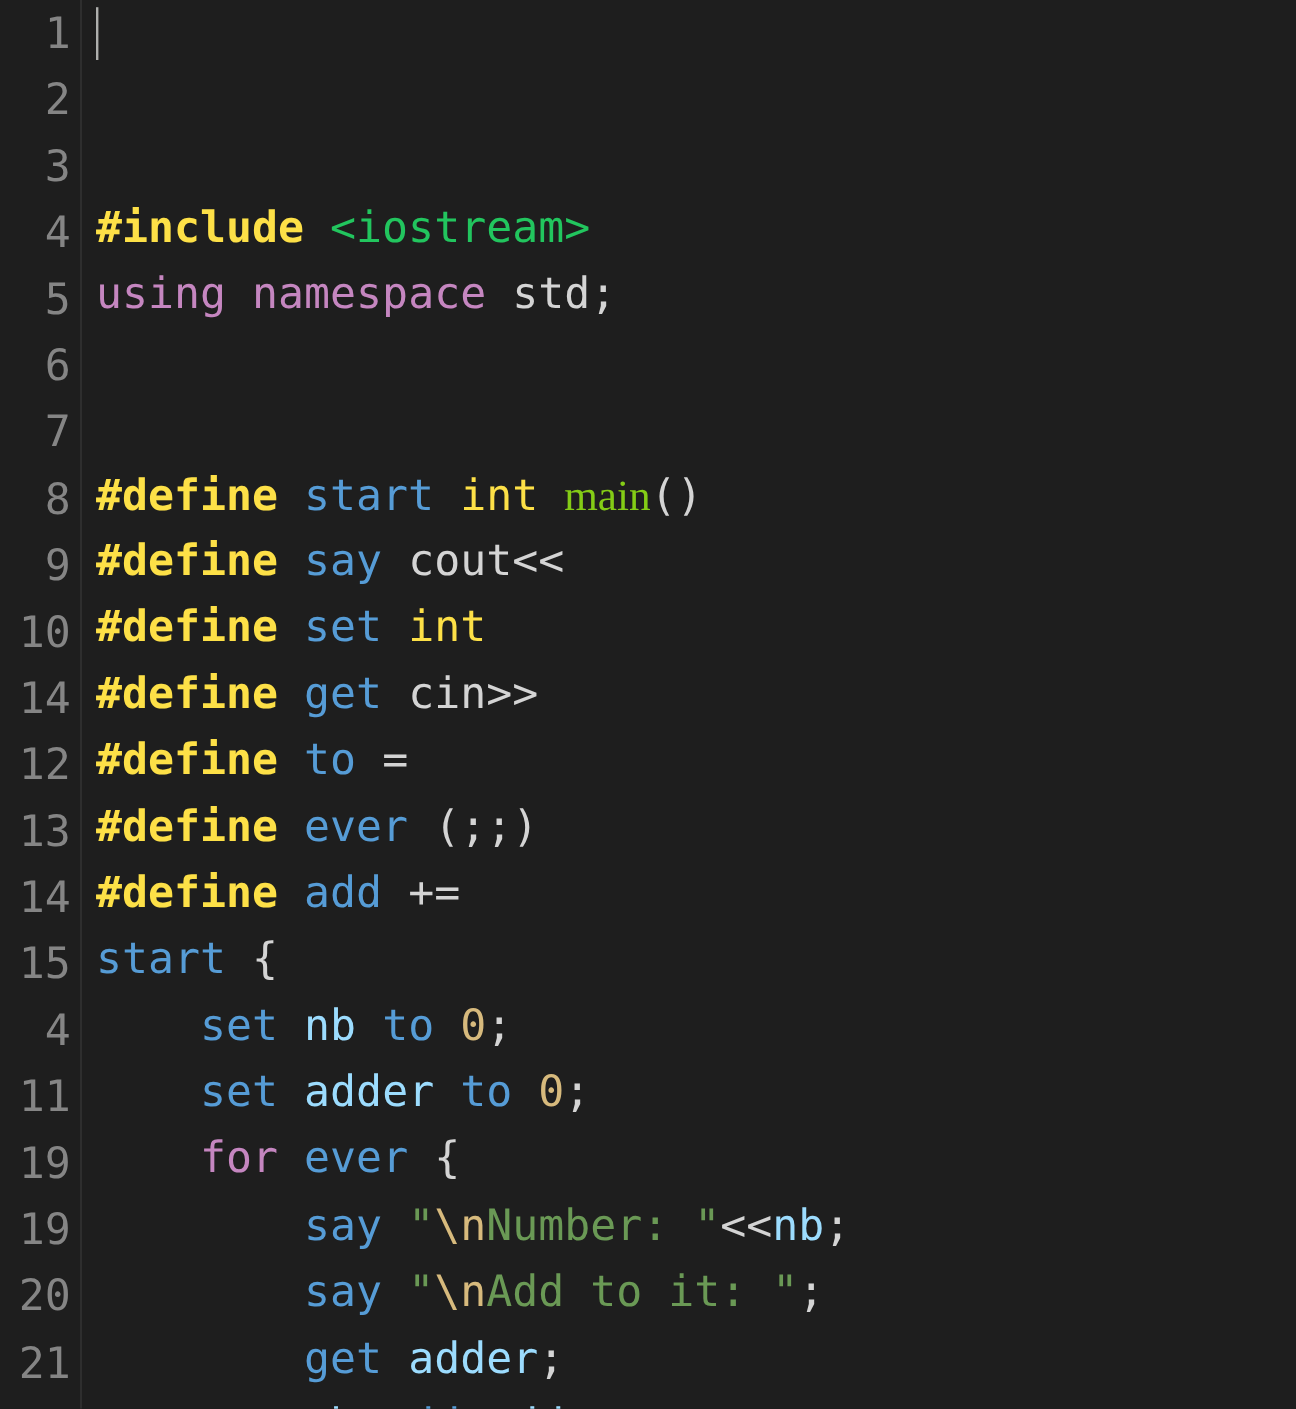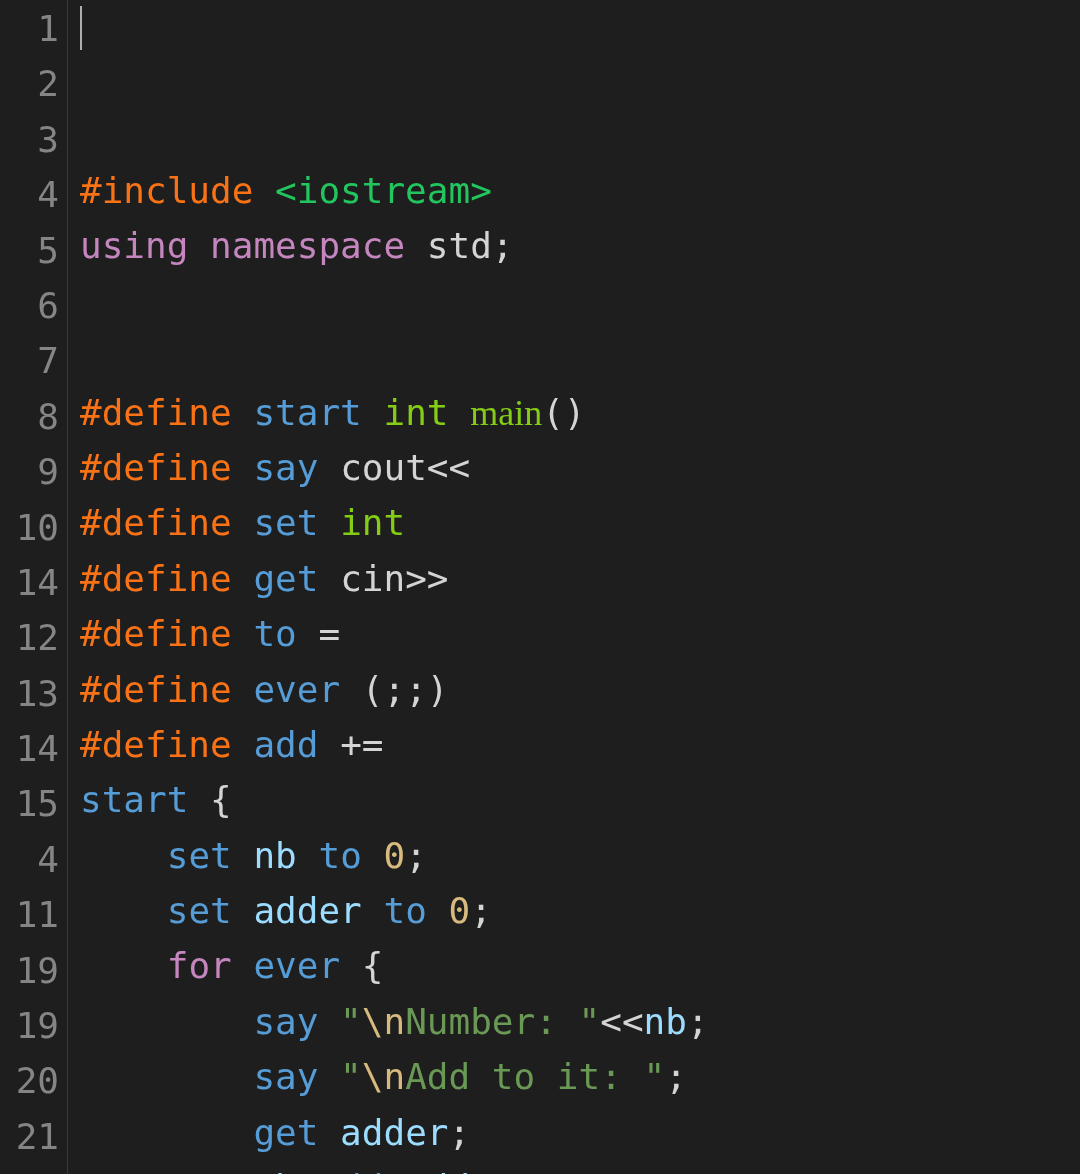--- a/index.html
+++ b/index.html
@@ -39,25 +39,25 @@
     height: 55.4px;
   }
   .cursor {
     position: absolute;
     left: 12px;
     top: 6px;
     width: 2px;
     height: 44px;
     background: #aeafad;
   }
-  .tok-directive { color: #f97316; }
+  .tok-directive { color: #fde047; font-weight: bold; }
   .tok-keyword   { color: #c586c0; }
   .tok-include   { color: #22c55e; }
   .tok-macrodef  { color: #569cd6; }
-  .tok-type      { color: #84cc16; }
+  .tok-type      { color: #fde047; }
   .tok-func      { color: #84cc16; font-family: Liberation Serif, serif; }
   .tok-ident     { color: #d4d4d4; }
   .tok-var       { color: #9cdcfe; text-align: center; }
   .tok-num       { color: #d7ba7d; }
   .tok-str       { color: #6a9955; }
   .tok-esc       { color: #d7ba7d; }
   .tok-punc      { color: #d4d4d4; }
   .tok-default   { color: #d4d4d4; }
 </style>
 </head>

